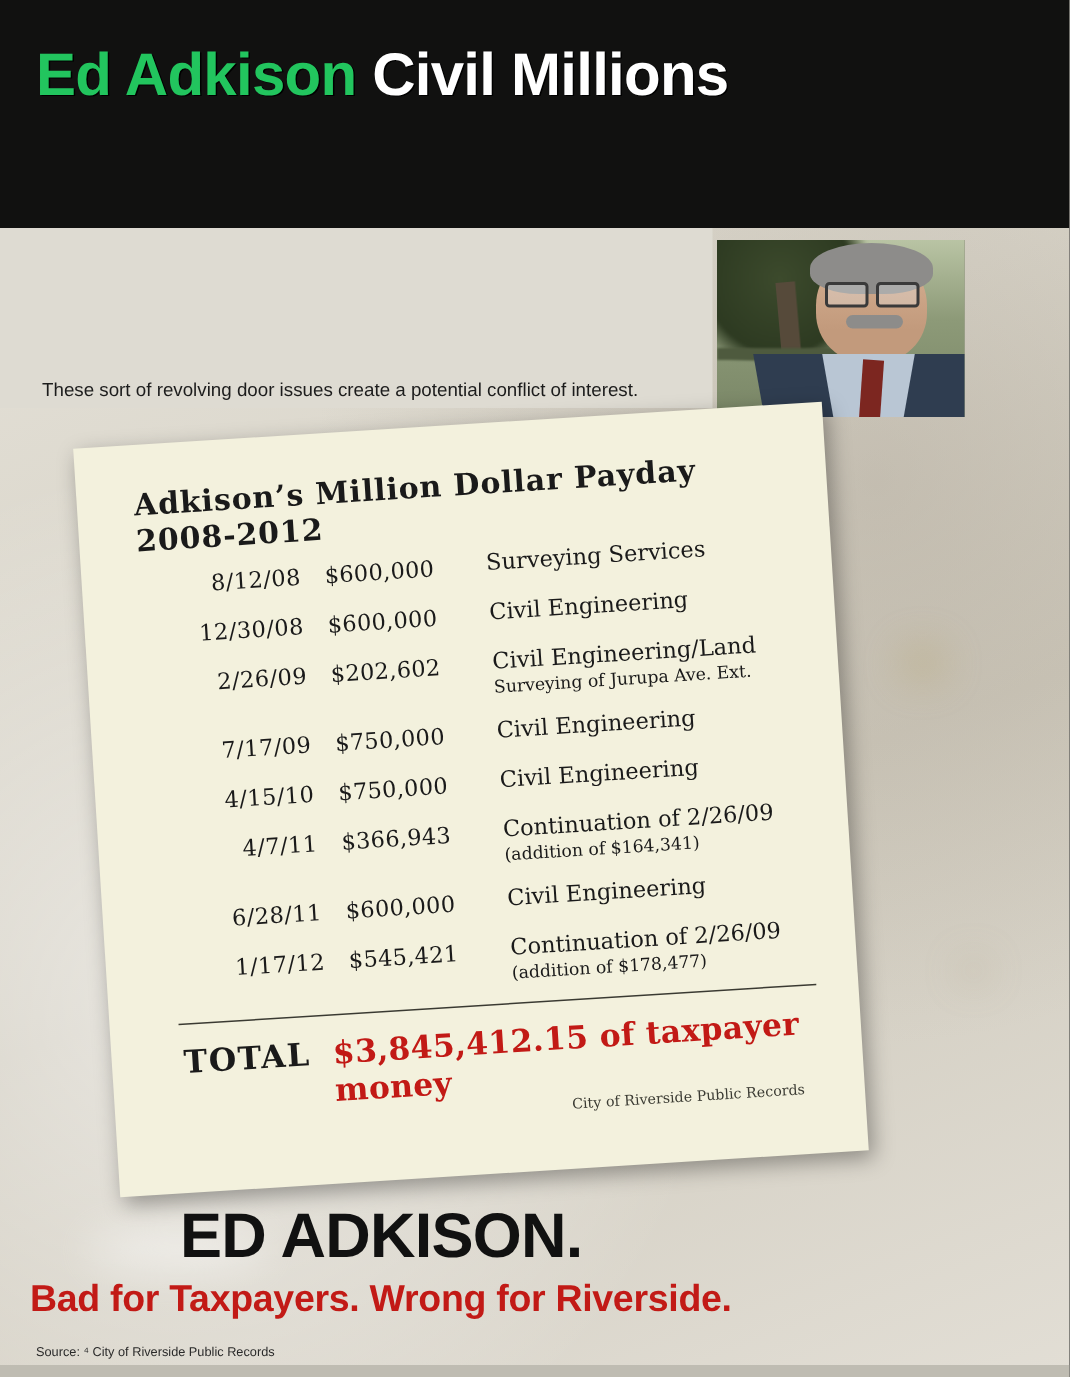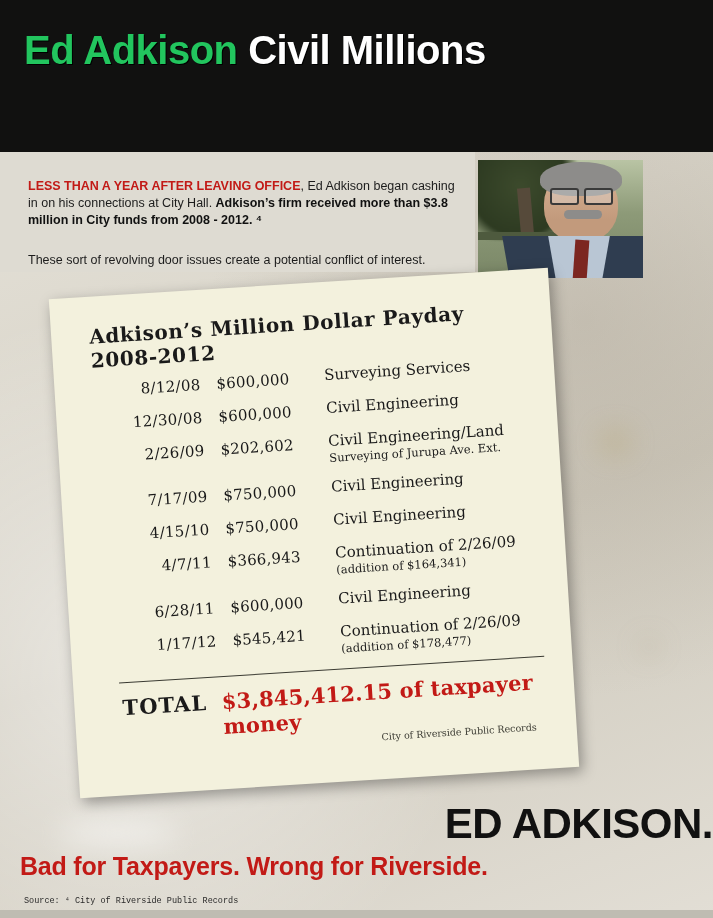--- a/index.html
+++ b/index.html
@@ -284,25 +284,26 @@
     color: #3b3b33;
     margin: 2px 22px 0 0;
   }
 
   
   .bottom-name {
     position: absolute;
     left: 0;
     top: 800px;
     width: 713px;
-    text-align: right;
+    text-align: left;
     font-size: 42px;
     font-weight: bold;
     letter-spacing: -0.5px;
     color: #111;
+    padding-left: 120px;
     box-sizing: border-box;
   }
   .bottom-tag {
     position: absolute;
     left: 0;
     top: 852px;
     width: 713px;
     text-align: left;
     font-size: 25px;
     font-weight: bold;
@@ -310,21 +311,20 @@
     letter-spacing: -0.2px;
     padding-left: 20px;
     box-sizing: border-box;
   }
   .footnote {
     position: absolute;
     left: 24px;
     top: 896px;
     font-size: 8.5px;
     color: #2a2a2a;
-    font-family: Liberation Mono, monospace;
   }
   .bottom-edge {
     position: absolute;
     left: 0; top: 910px;
     width: 713px; height: 8px;
     background: #bfbcb2;
   }
 </style>
 </head>
 <body>
@@ -337,23 +337,20 @@
   <div class="smudge" style="left:58px;top:820px;width:120px;height:26px;background:#ffffff;opacity:.5;"></div>
 
   <div class="headline-band">
     <div class="hl hl1">
       <span class="hl-yellow">Ed Adkison</span><span> Civil Millions</span>
     </div>
   </div>
 
   <div class="upper-wrap">
     <div class="upper-left-bg"></div>
-    <div class="copy-block">
-      <span class="lede">LESS THAN A YEAR AFTER LEAVING OFFICE</span><span>, Ed Adkison began cashing in on his connections at City Hall. </span><b>Adkison’s firm received more than $3.8 million in City funds from 2008 - 2012. ⁴</b>
-    </div>
     <div class="copy-sub">These sort of revolving door issues create a potential conflict of interest.</div>
   </div>
 
   <div class="photo">
     <div class="sky"></div>
     <div class="tree"></div>
     <div class="trunk"></div>
     <div class="rail"></div>
     <div class="head"></div>
     <div class="hair"></div>

